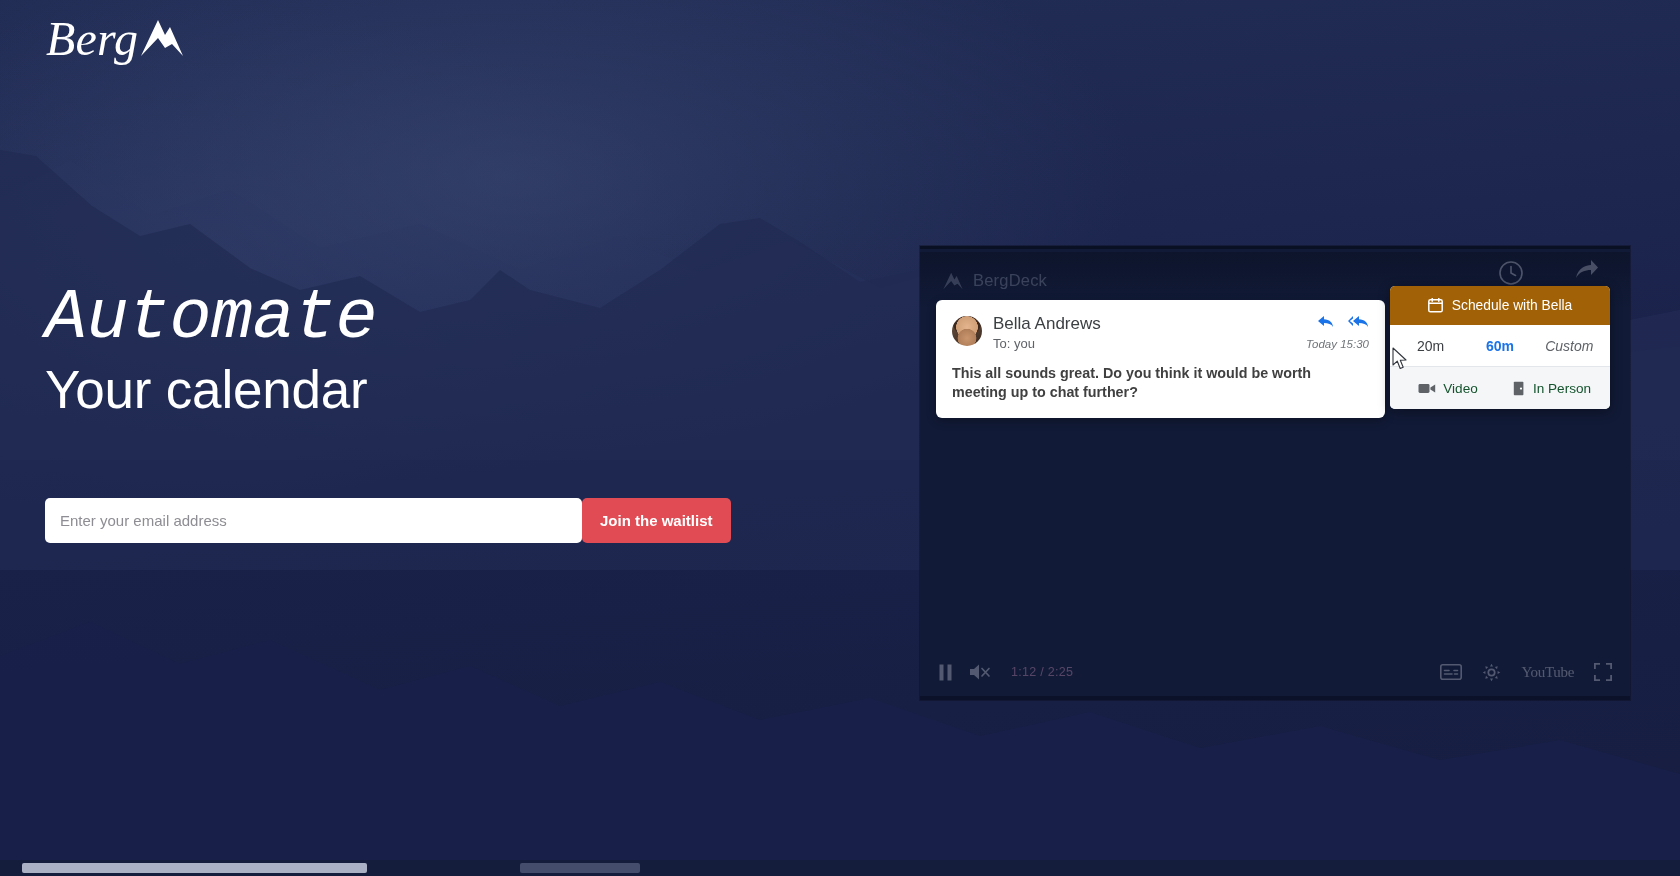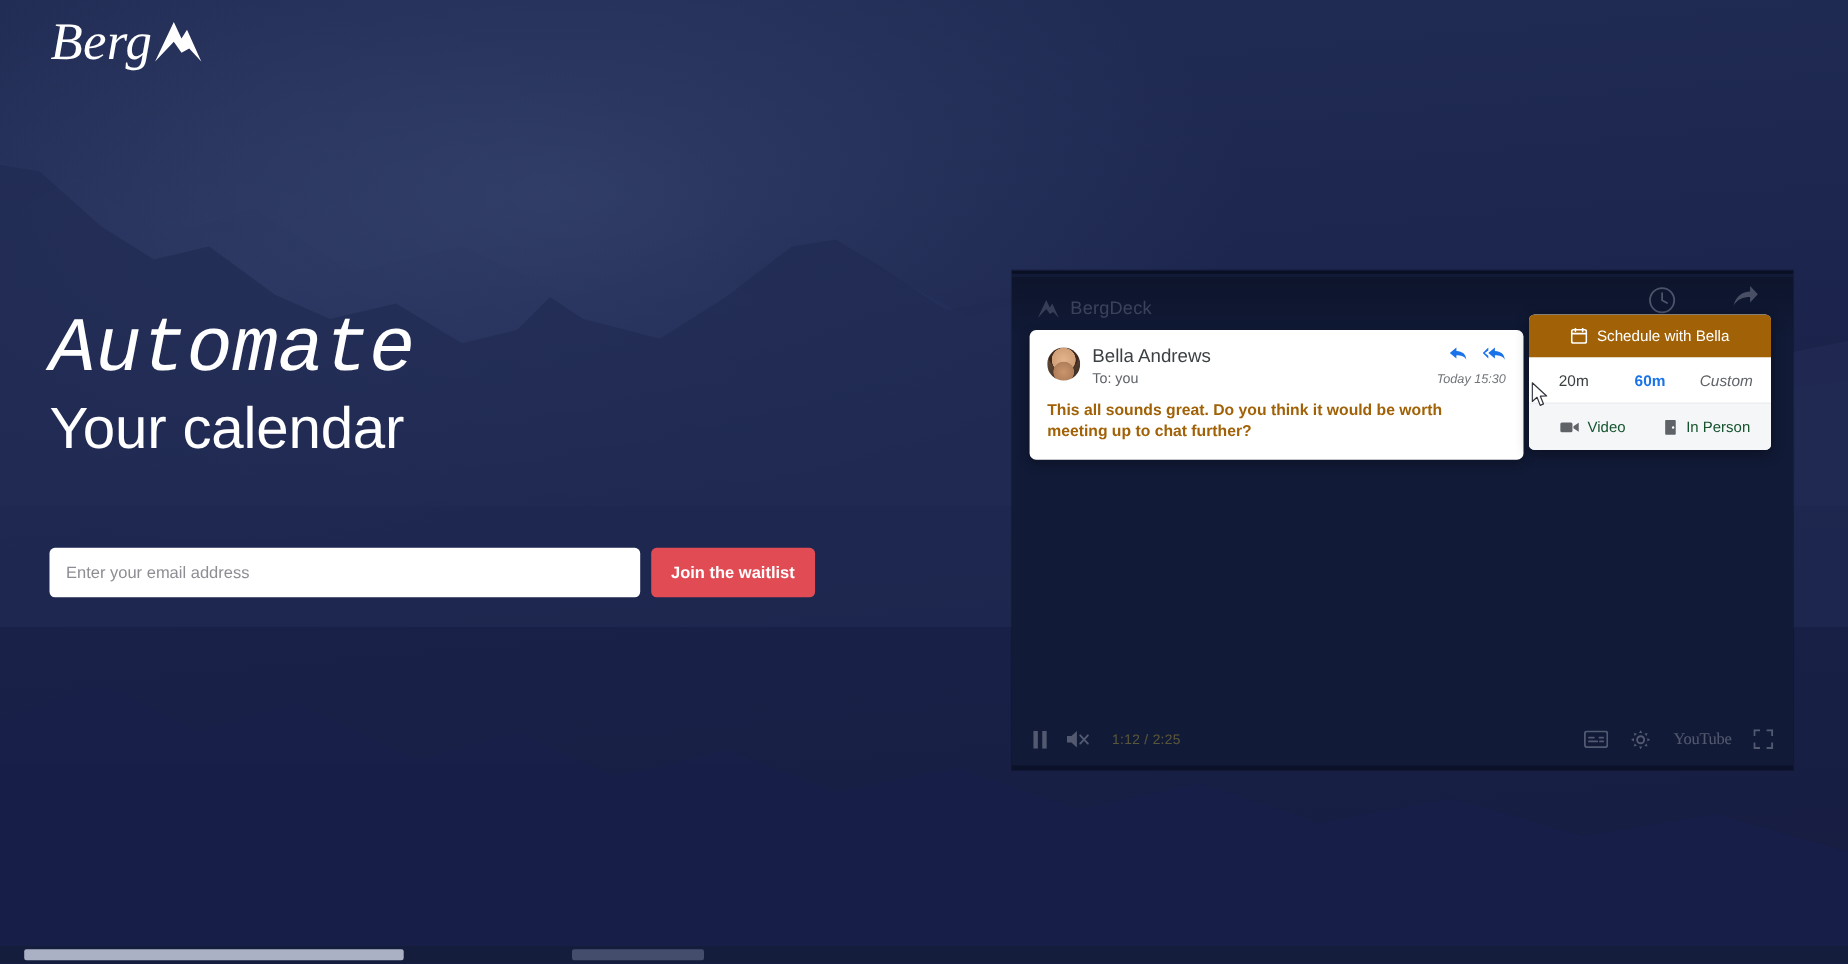--- a/index.html
+++ b/index.html
@@ -87,21 +87,20 @@
     width: 620px;
   }
 
   
   .signup {
     position: absolute;
     left: 45px;
     top: 498px;
     display: flex;
     align-items: stretch;
-    gap: 10px;
     z-index: 7;
   }
   .email-input {
     width: 537px;
     height: 45px;
     border: none;
     border-radius: 5px;
     background: #ffffff;
     padding: 0 15px;
     font-family: "Liberation Sans", sans-serif;
@@ -218,21 +217,21 @@
     margin-top: 5px;
     font-size: 11.5px;
     font-style: italic;
     color: #70757a;
     white-space: nowrap;
   }
   .email-body {
     margin-top: 13px;
     font-size: 14.3px;
     line-height: 1.33;
-    color: #a16207;
+    color: #404040;
     font-weight: 600;
     max-width: 400px;
   }
 
   
   .schedule {
     position: absolute;
     left: 470px;
     top: 40px;
     width: 220px;
@@ -305,21 +304,21 @@
     height: 40px;
     display: flex;
     align-items: center;
     padding: 0 18px;
     gap: 16px;
     opacity: .30;
   }
   .ctrl { cursor: pointer; display: flex; align-items: center; }
   .ctrl-time {
     font-size: 12.5px;
-    color: #fde047;
+    color: #f9a8d4;
     margin-left: 4px;
     letter-spacing: .3px;
   }
   .ctrl-right {
     margin-left: auto;
     display: flex;
     align-items: center;
     gap: 20px;
   }
   .yt-logo {

